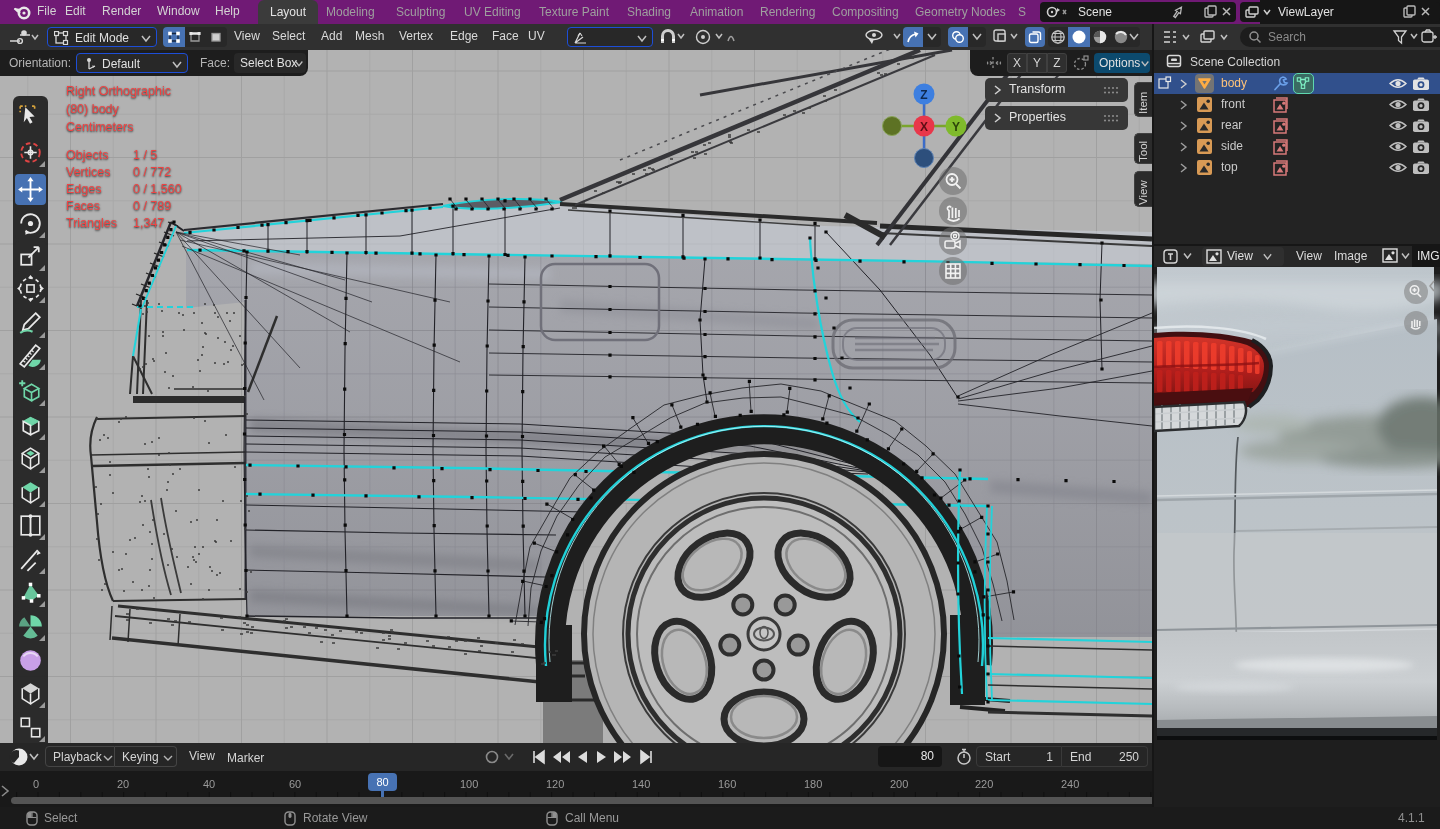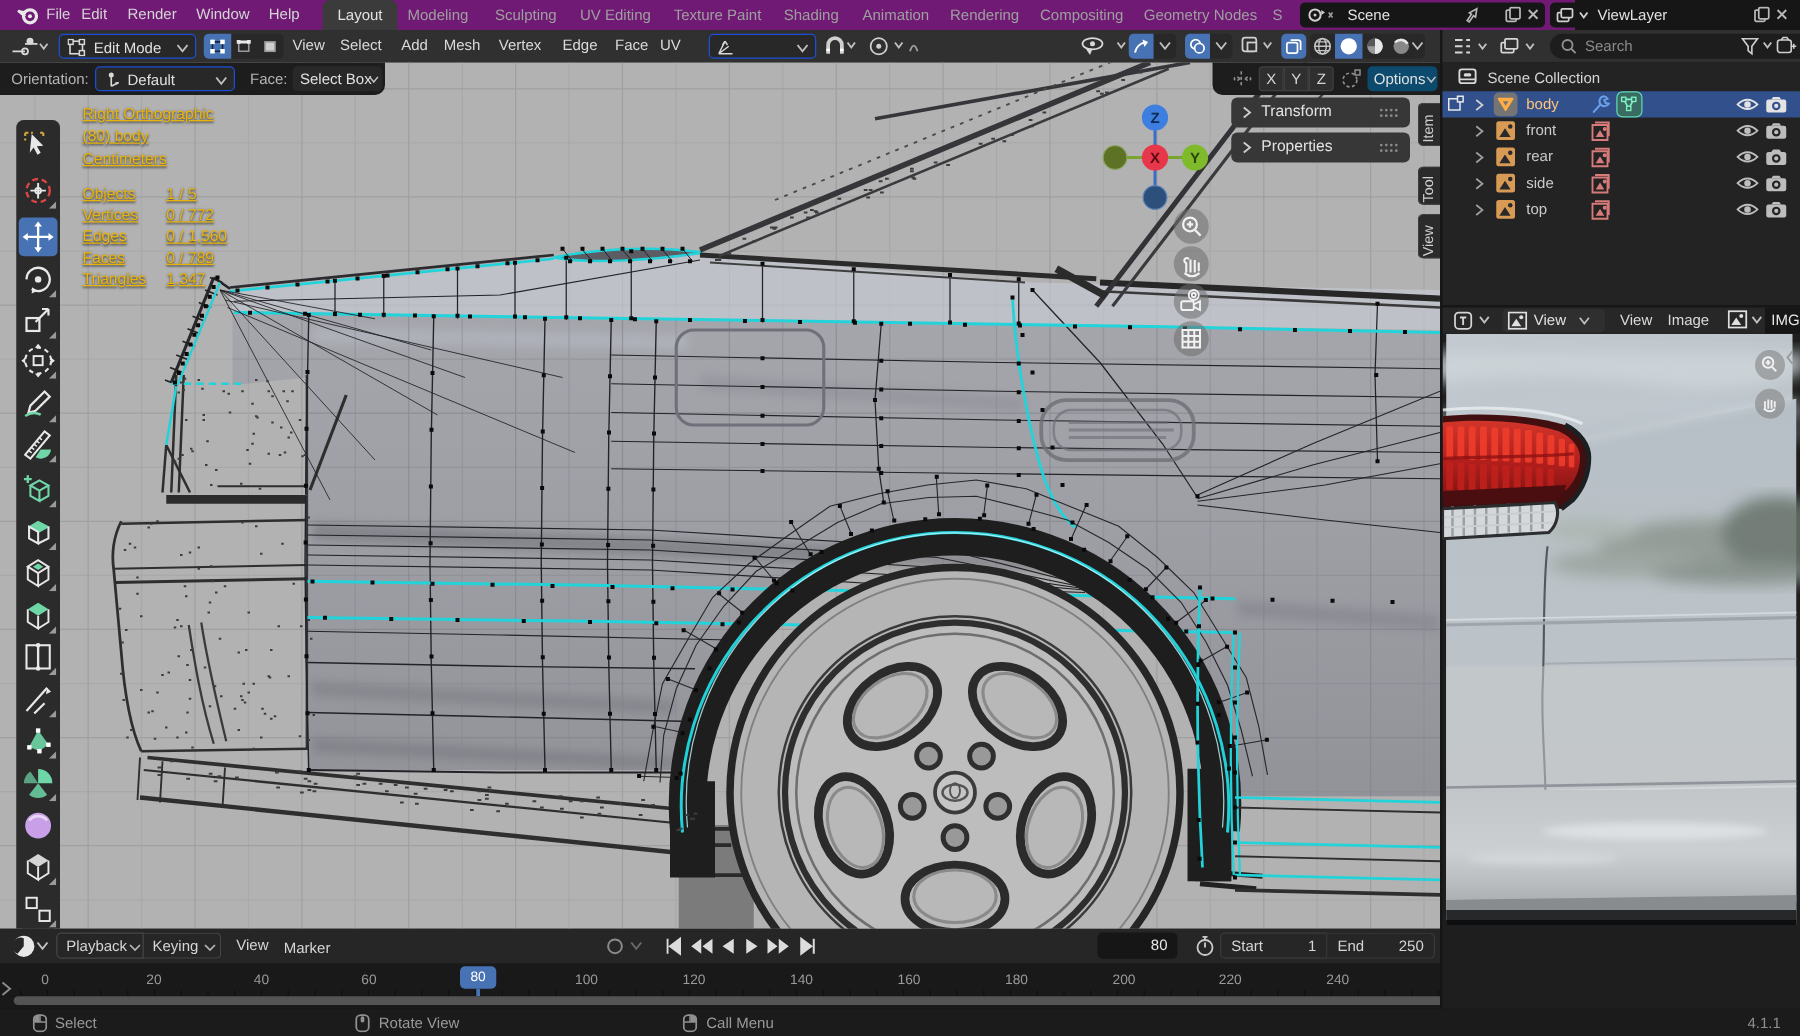--- a/index.html
+++ b/index.html
@@ -34,21 +34,21 @@
   #outliner { position:absolute; left:1154px; top:50px; width:286px; height:194px; background:#232323; color:#c8c8c8; font-size:12px; }
   
   #imghdr { position:absolute; left:1154px; top:246px; width:286px; height:21px; background:#272727; }
   #imgbody { position:absolute; left:1154px; top:267px; width:286px; height:540px; background:#1e1e1e; overflow:hidden; }
   
   #tl-header { position:absolute; left:0; top:743px; width:1152px; height:28px; background:#262626; color:#d5d5d5; font-size:12px; }
   #tl-ruler { position:absolute; left:0; top:771px; width:1152px; height:26px; background:#191919; color:#9a9a9a; font-size:11px; }
   #tl-scroll { position:absolute; left:0; top:797px; width:1152px; height:10px; background:#191919; }
   
   #status { position:absolute; left:0; top:807px; width:1440px; height:22px; background:#1b1b1b; color:#999; font-size:12px; }
-  .stats { color:#eab308; text-shadow:0 1px 2px rgba(0,0,0,.8); font-size:12.5px;text-decoration:underline; }
+  .stats { color:#ef4444; text-shadow:0 1px 2px rgba(0,0,0,.8); font-size:12.5px; }
 </style>
 </head>
 <body>
 <div id="page">
   <div id="topbar">
     <svg class="abs" style="left:12px;top:3px" width="20" height="18" viewBox="0 0 20 18">
       <circle cx="12" cy="10" r="5.2" fill="none" stroke="#e8e8e8" stroke-width="2.6"></circle>
       <circle cx="12" cy="10" r="1.6" fill="#e8e8e8"></circle>
       <path d="M2,5 L9,6 L5,9 Z" fill="#e8e8e8"></path>
       <path d="M2.5,5.5 L8,10" stroke="#e8e8e8" stroke-width="2.2"></path>

